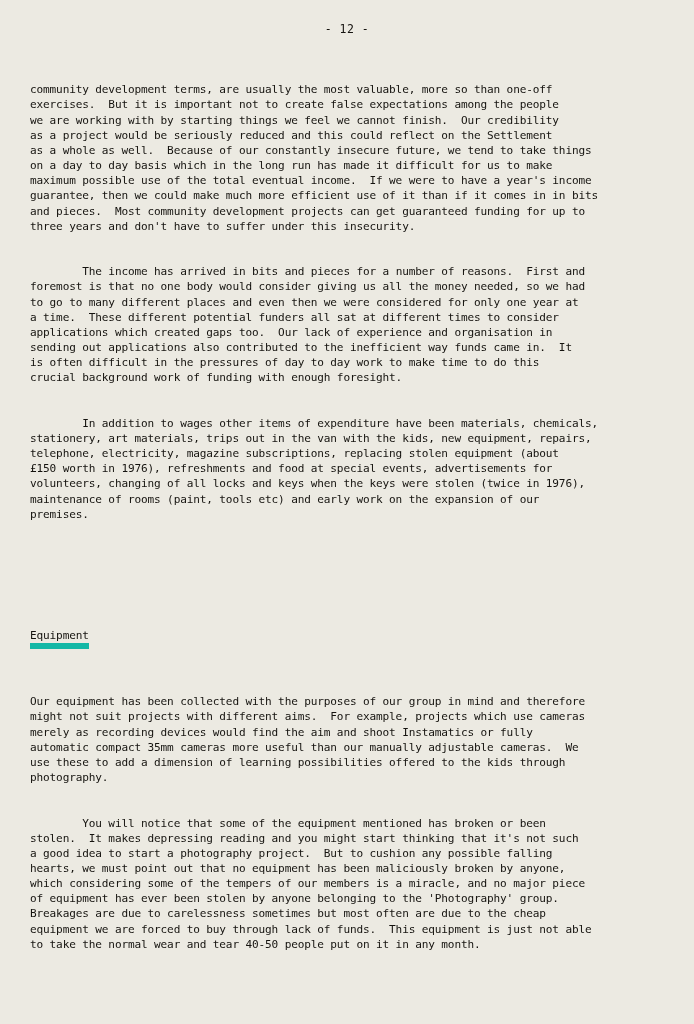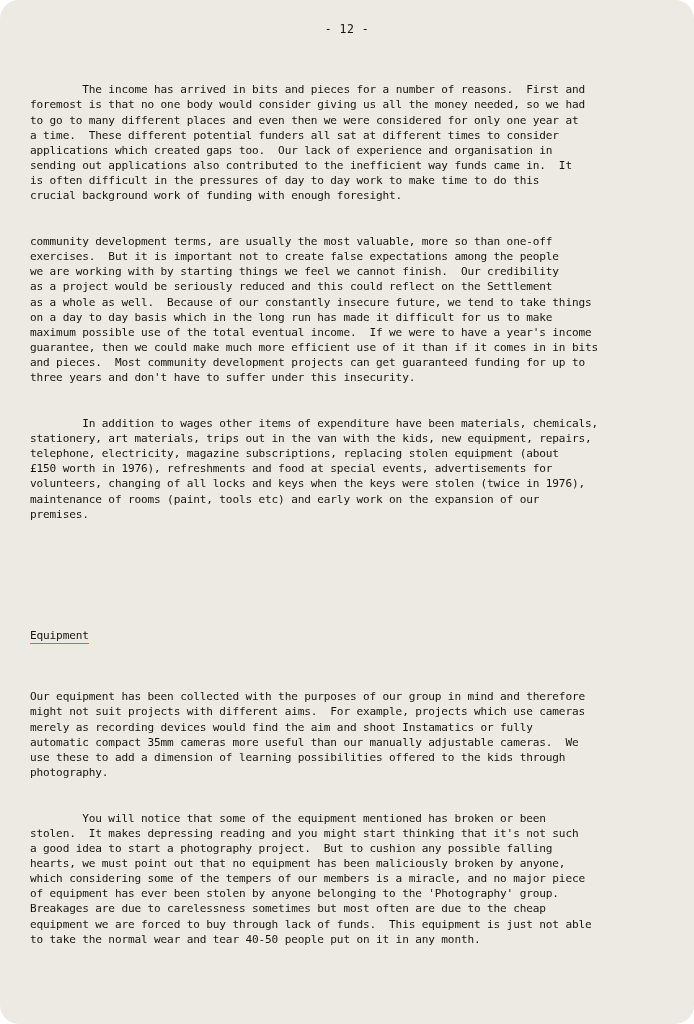--- a/index.html
+++ b/index.html
@@ -13,21 +13,20 @@
     overflow: hidden;
     font-family: "DejaVu Sans Mono", monospace;
   }
   .page {
     position: relative;
     width: 694px;
     height: 1024px;
     background: #eceae2;
     box-sizing: border-box;
     padding: 22px 30px 10px 30px;
-    border-radius: 19px;
   }
   .page-number {
     text-align: center;
     font-size: 11.5px;
     letter-spacing: 0.5px;
     color: #15130f;
     margin: 0 0 16px 0;
     font-family: "DejaVu Sans Mono", monospace;
   }
   .body-text {
@@ -40,53 +39,53 @@
     text-align: left;
   }
   .para {
     margin: 0;
     white-space: pre-wrap;
   }
   .heading {
     margin: 0;
     white-space: pre-wrap;
     display: inline-block;
-    border-bottom: 1px solid #14b8a6;
+    border-bottom: 6px solid #14b8a6;
     line-height: 14px;
   }
   .gap {
     height: 15px;
   }
 </style>
 </head>
 <body>
 
 <div class="page">
 
   <div class="page-number">- 12 -</div>
 
   <div class="body-text">
-    <div class="para">        The income has arrived in bits and pieces for a number of reasons.  First and
-foremost is that no one body would consider giving us all the money needed, so we had
-to go to many different places and even then we were considered for only one year at
-a time.  These different potential funders all sat at different times to consider
-applications which created gaps too.  Our lack of experience and organisation in
-sending out applications also contributed to the inefficient way funds came in.  It
-is often difficult in the pressures of day to day work to make time to do this
-crucial background work of funding with enough foresight.</div>
     <div class="para">community development terms, are usually the most valuable, more so than one-off
 exercises.  But it is important not to create false expectations among the people
 we are working with by starting things we feel we cannot finish.  Our credibility
 as a project would be seriously reduced and this could reflect on the Settlement
 as a whole as well.  Because of our constantly insecure future, we tend to take things
 on a day to day basis which in the long run has made it difficult for us to make
 maximum possible use of the total eventual income.  If we were to have a year's income
 guarantee, then we could make much more efficient use of it than if it comes in in bits
 and pieces.  Most community development projects can get guaranteed funding for up to
 three years and don't have to suffer under this insecurity.</div>
+    <div class="para">        The income has arrived in bits and pieces for a number of reasons.  First and
+foremost is that no one body would consider giving us all the money needed, so we had
+to go to many different places and even then we were considered for only one year at
+a time.  These different potential funders all sat at different times to consider
+applications which created gaps too.  Our lack of experience and organisation in
+sending out applications also contributed to the inefficient way funds came in.  It
+is often difficult in the pressures of day to day work to make time to do this
+crucial background work of funding with enough foresight.</div>
     <div class="para">        In addition to wages other items of expenditure have been materials, chemicals,
 stationery, art materials, trips out in the van with the kids, new equipment, repairs,
 telephone, electricity, magazine subscriptions, replacing stolen equipment (about
 £150 worth in 1976), refreshments and food at special events, advertisements for
 volunteers, changing of all locks and keys when the keys were stolen (twice in 1976),
 maintenance of rooms (paint, tools etc) and early work on the expansion of our
 premises.</div>
 
     <div class="gap"></div>
 

